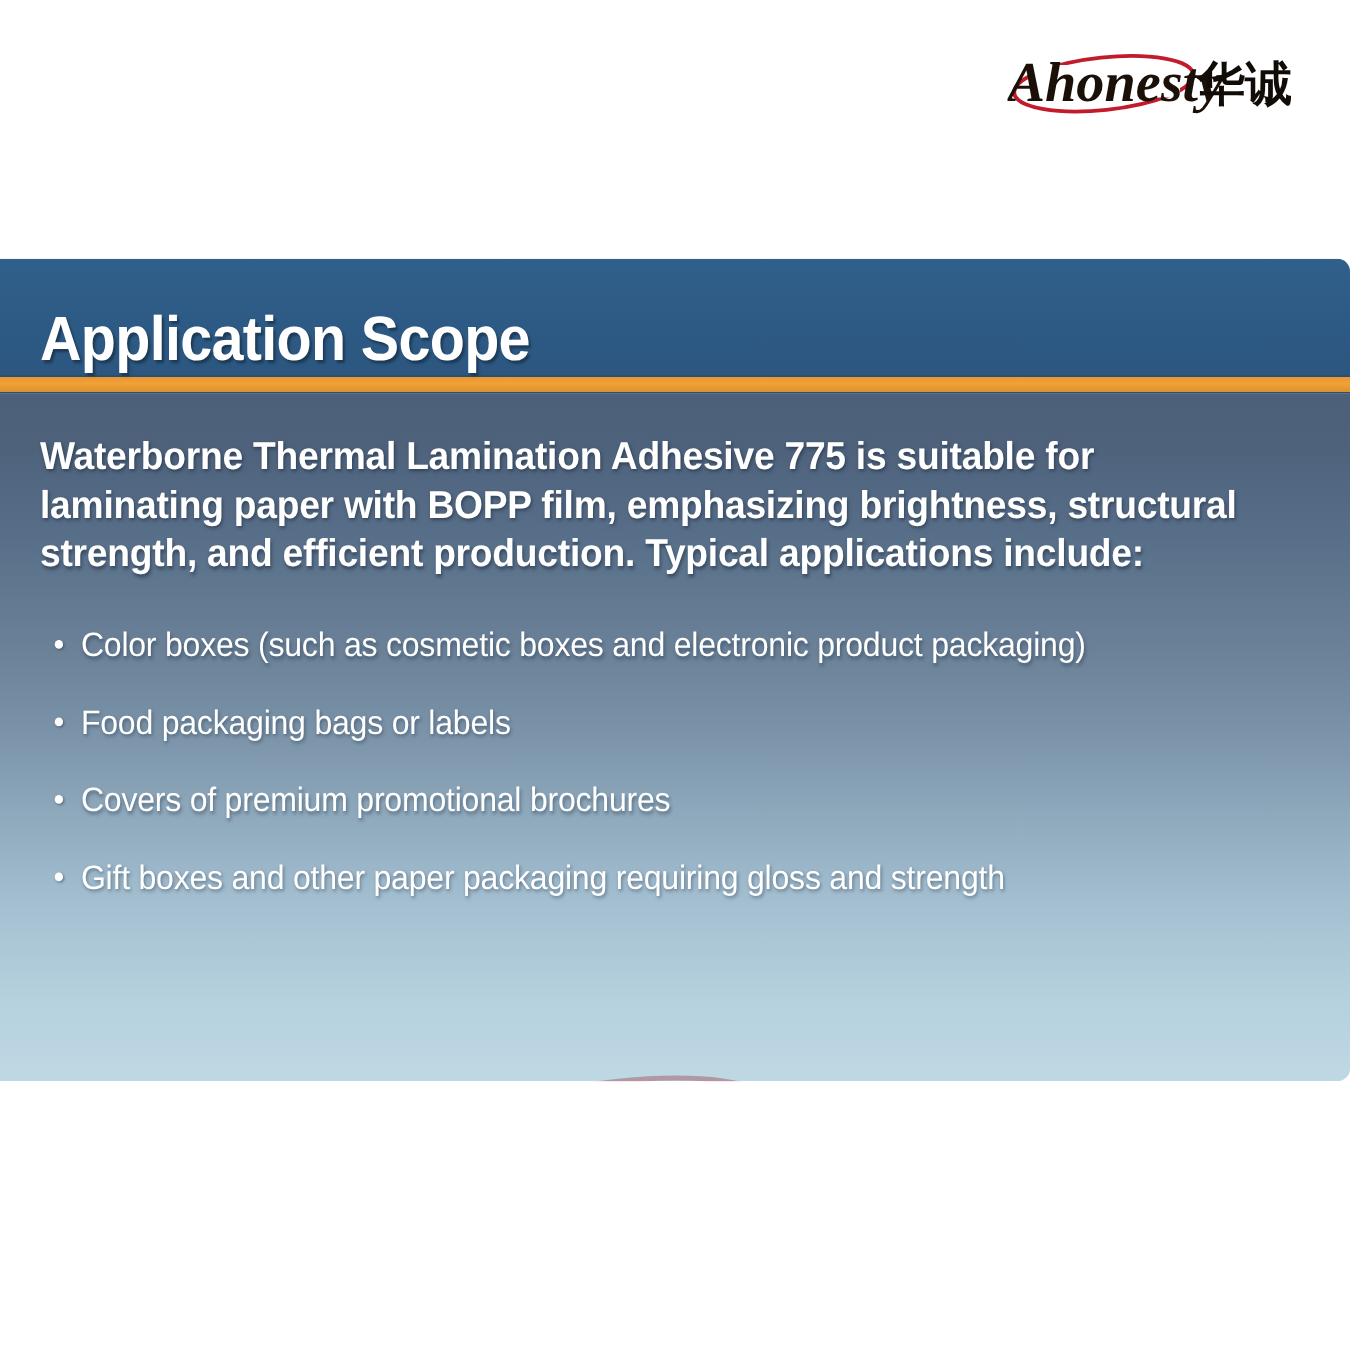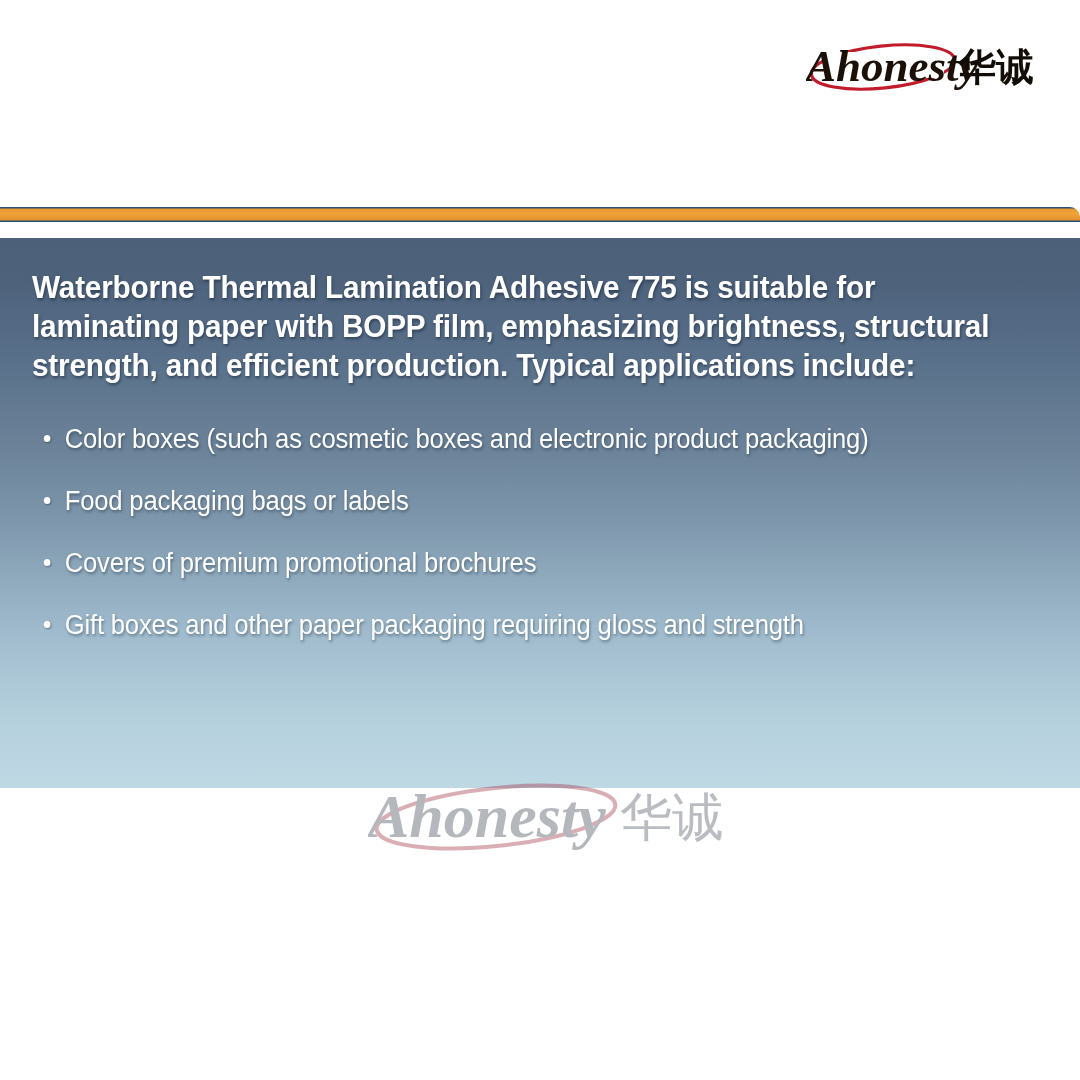--- a/index.html
+++ b/index.html
@@ -77,21 +77,20 @@
         #4c607a 0%,
         #4e627c 8%,
         #59708a 22%,
         #6b8299 38%,
         #8099ae 53%,
         #98b3c6 67%,
         #a9c5d5 78%,
         #b6d2de 89%,
         #bed8e4 100%);
     color: #ffffff;
-    margin-top: 16px;
   }
 
   
   .watermark {
     position: absolute;
     left: 368px;
     top: 537px;
     width: 392px;
     height: 84px;
     opacity: 0.38;
@@ -169,20 +168,23 @@
 
       <rect x="18" y="16" width="120" height="26" fill="#ffffff"></rect>
       <text x="0" y="45" font-family="'Liberation Serif','DejaVu Serif',serif" font-size="45" font-style="italic" font-weight="bold" fill="#1a1008">Ahonesty</text>
       <text x="152" y="44" font-family="'DejaVu Sans','Liberation Sans',sans-serif" font-size="38" font-weight="bold" fill="#120c06">华诚</text>
     </svg>
   </div>
 </div>
 
 <div class="card">
 
+  <div class="card-header">
+    <div class="card-title">Application Scope</div>
+  </div>
 
   <div class="accent-bar"></div>
 
   <div class="card-body">
 
     <div class="intro">Waterborne Thermal Lamination Adhesive 775 is suitable for laminating paper with BOPP film, emphasizing brightness, structural strength, and efficient production. Typical applications include:</div>
 
     <div class="bullets">
       <div class="bullet">
         <span class="dot"></span>

